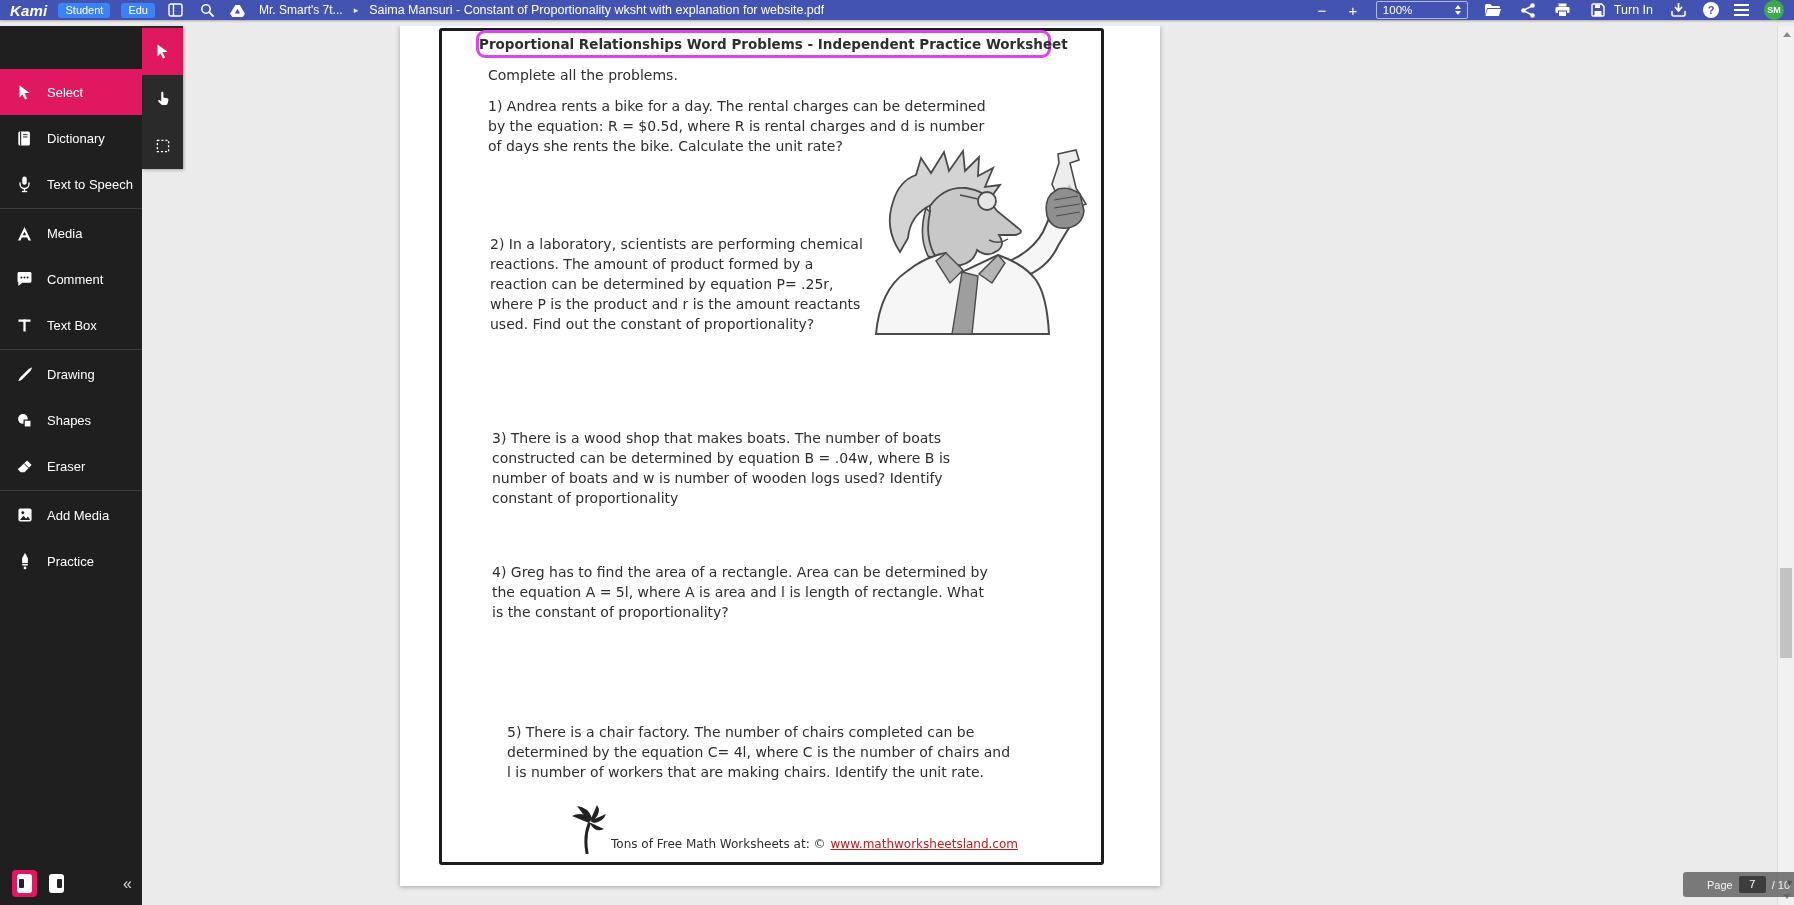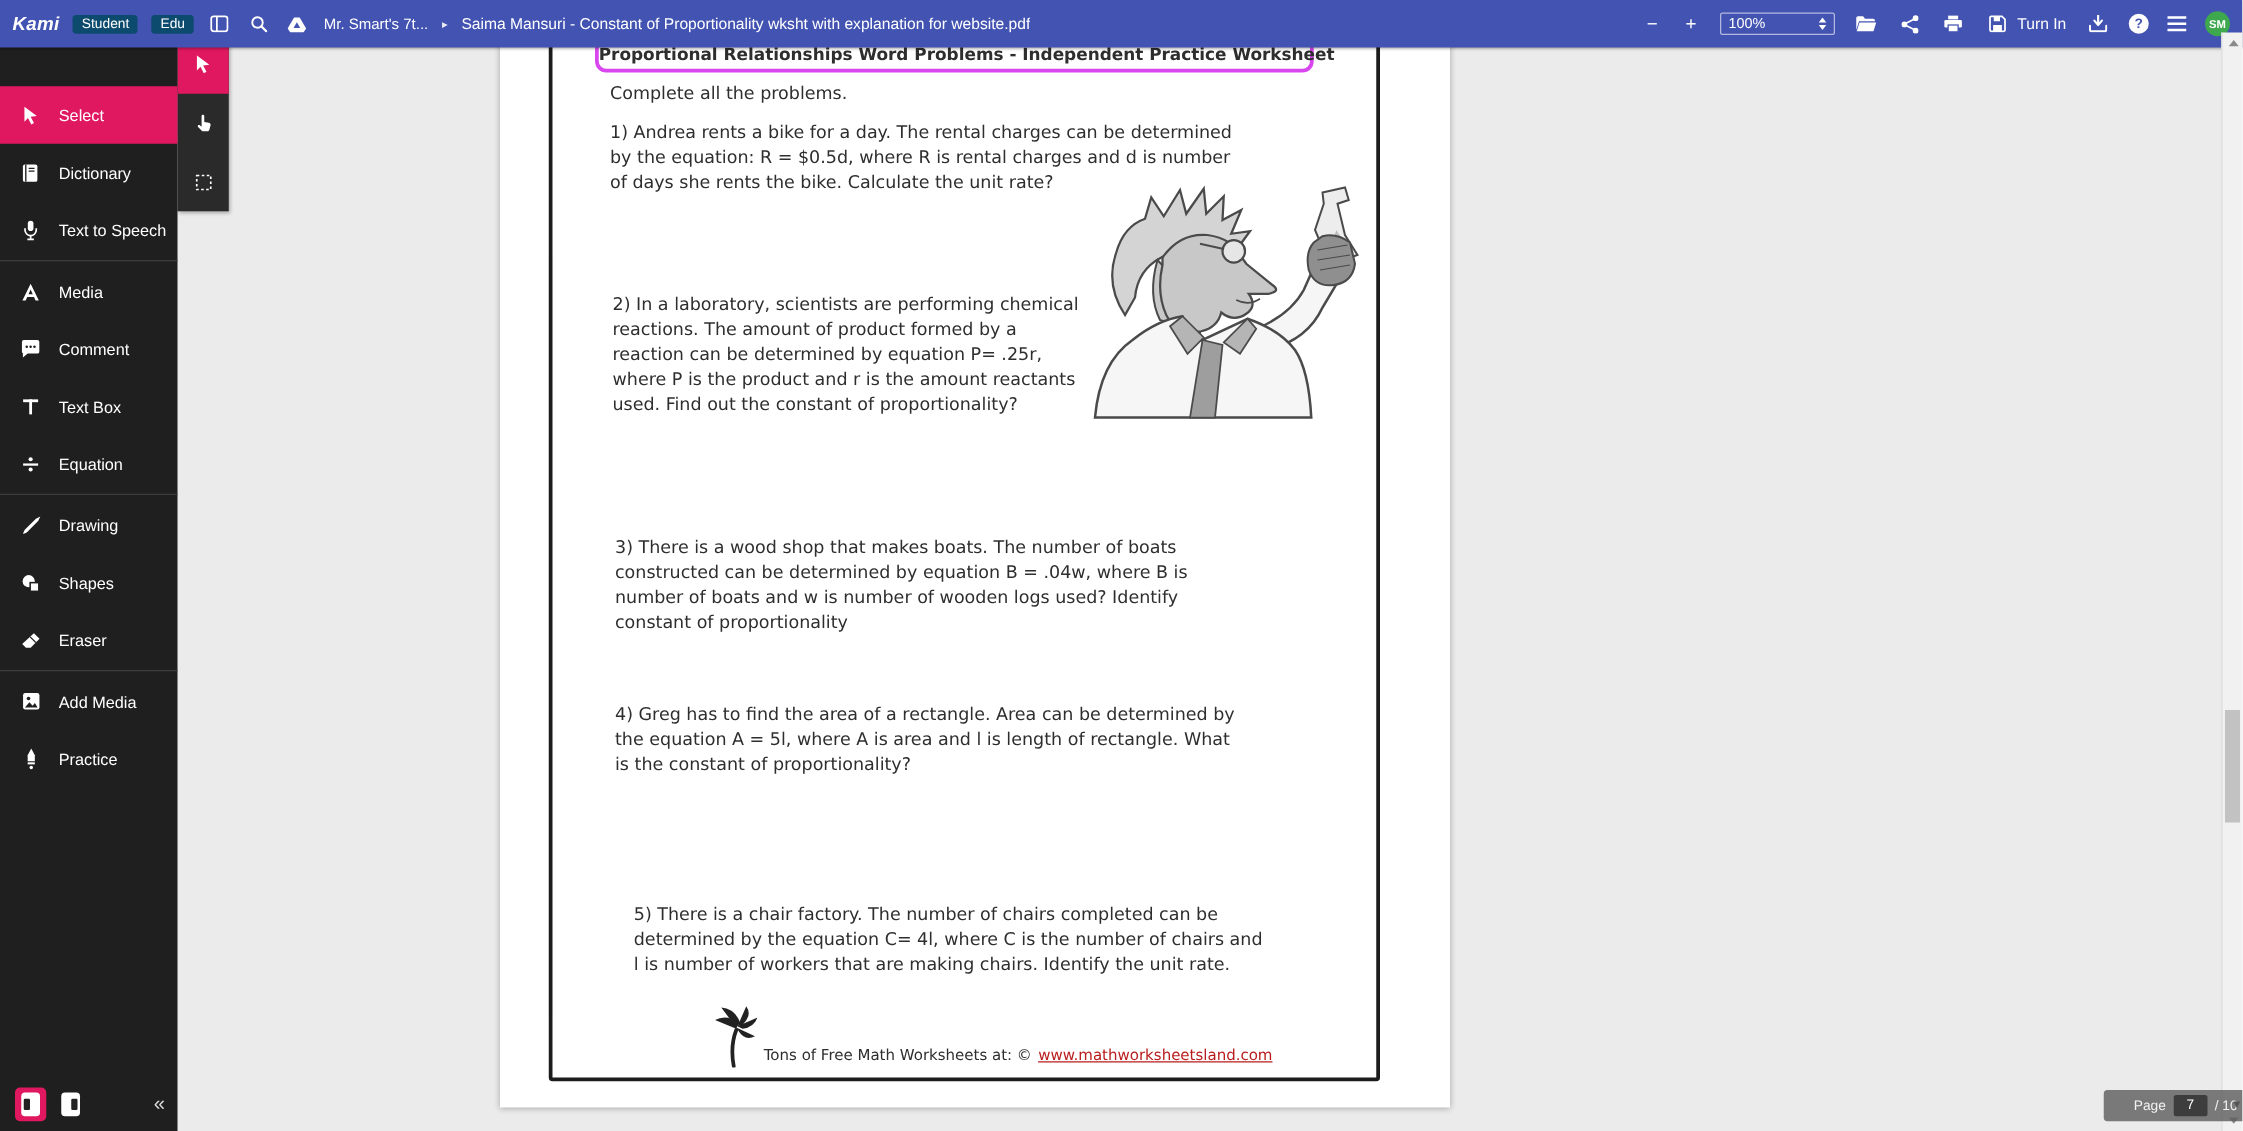--- a/index.html
+++ b/index.html
@@ -9,25 +9,25 @@
     --sidebar-bg:#1f1f1f;
     --submenu-bg:#2a2a2a;
     --viewer-bg:#ebebeb;
   }
   *{margin:0;padding:0;box-sizing:border-box;}
   html,body{width:1794px;height:905px;overflow:hidden;background:#fff;
     font-family:"Liberation Sans",sans-serif;}
   .app{position:relative;width:1794px;height:905px;overflow:hidden;background:var(--viewer-bg);}
 
   
-  .topbar{position:absolute;top:0;left:0;right:0;height:38px;background:var(--blue);
+  .topbar{position:absolute;top:0;left:0;right:0;height:20px;background:var(--blue);
     display:flex;align-items:center;color:#fff;padding:3px 10px;gap:11px;z-index:30;
     box-shadow:0 1px 2px rgba(0,0,0,.3);}
   .logo{font-style:italic;font-weight:bold;font-size:15px;letter-spacing:.2px;}
-  .badge{background:#0c4a6e;color:#fff;font-size:11px;line-height:15px;padding:0 7px;
+  .badge{background:#3b82f6;color:#fff;font-size:11px;line-height:15px;padding:0 7px;
     border-radius:3px;white-space:nowrap;}
   .tb-icon{width:20px;height:20px;display:flex;align-items:center;justify-content:center;cursor:pointer;flex:0 0 auto;}
   .tb-icon svg{display:block;}
   .crumb{font-size:12px;white-space:nowrap;cursor:pointer;}
   .crumb-arrow{font-size:9px;opacity:.9;}
   .doctitle{font-size:12.5px;white-space:nowrap;overflow:hidden;text-overflow:ellipsis;max-width:760px;}
   .tb-right{margin-left:auto;display:flex;align-items:center;gap:15px;}
   .zoombtn{font-size:15px;line-height:1;cursor:pointer;width:16px;text-align:center;}
   .zoombox{width:92px;height:18px;border:1px solid rgba(255,255,255,.6);border-radius:2px;
     display:flex;align-items:center;padding:0 6px;font-size:11.5px;cursor:pointer;}
@@ -247,30 +247,20 @@
         </div>
         <div class="sb-item">
           <span class="icon">
             <svg width="15" height="15" viewBox="0 0 20 20">
               <rect x="2" y="2" width="16" height="3" fill="#fff"></rect>
               <rect x="8.5" y="2" width="3" height="16" fill="#fff"></rect>
             </svg>
           </span>
           <span class="sb-label">Text Box</span>
         </div>
-        <div class="sb-item">
-          <span class="icon">
-            <svg width="15" height="15" viewBox="0 0 20 20">
-              <rect x="2" y="9" width="16" height="2.4" fill="#fff"></rect>
-              <circle cx="10" cy="4.5" r="2.2" fill="#fff"></circle>
-              <circle cx="10" cy="15.5" r="2.2" fill="#fff"></circle>
-            </svg>
-          </span>
-          <span class="sb-label">Equation</span>
-        </div>
         <div class="sb-divider"></div>
         <div class="sb-item">
           <span class="icon">
             <svg width="17" height="17" viewBox="0 0 22 22">
               <path d="M3 19.5c2.5-.4 3.8-1 4.8-2.1L19 6l2-4.5L16.5 4 6 14.3c-1.2 1-1.8 2.3-3 5.2z" fill="#fff"></path>
             </svg>
           </span>
           <span class="sb-label">Drawing</span>
         </div>
         <div class="sb-item">

